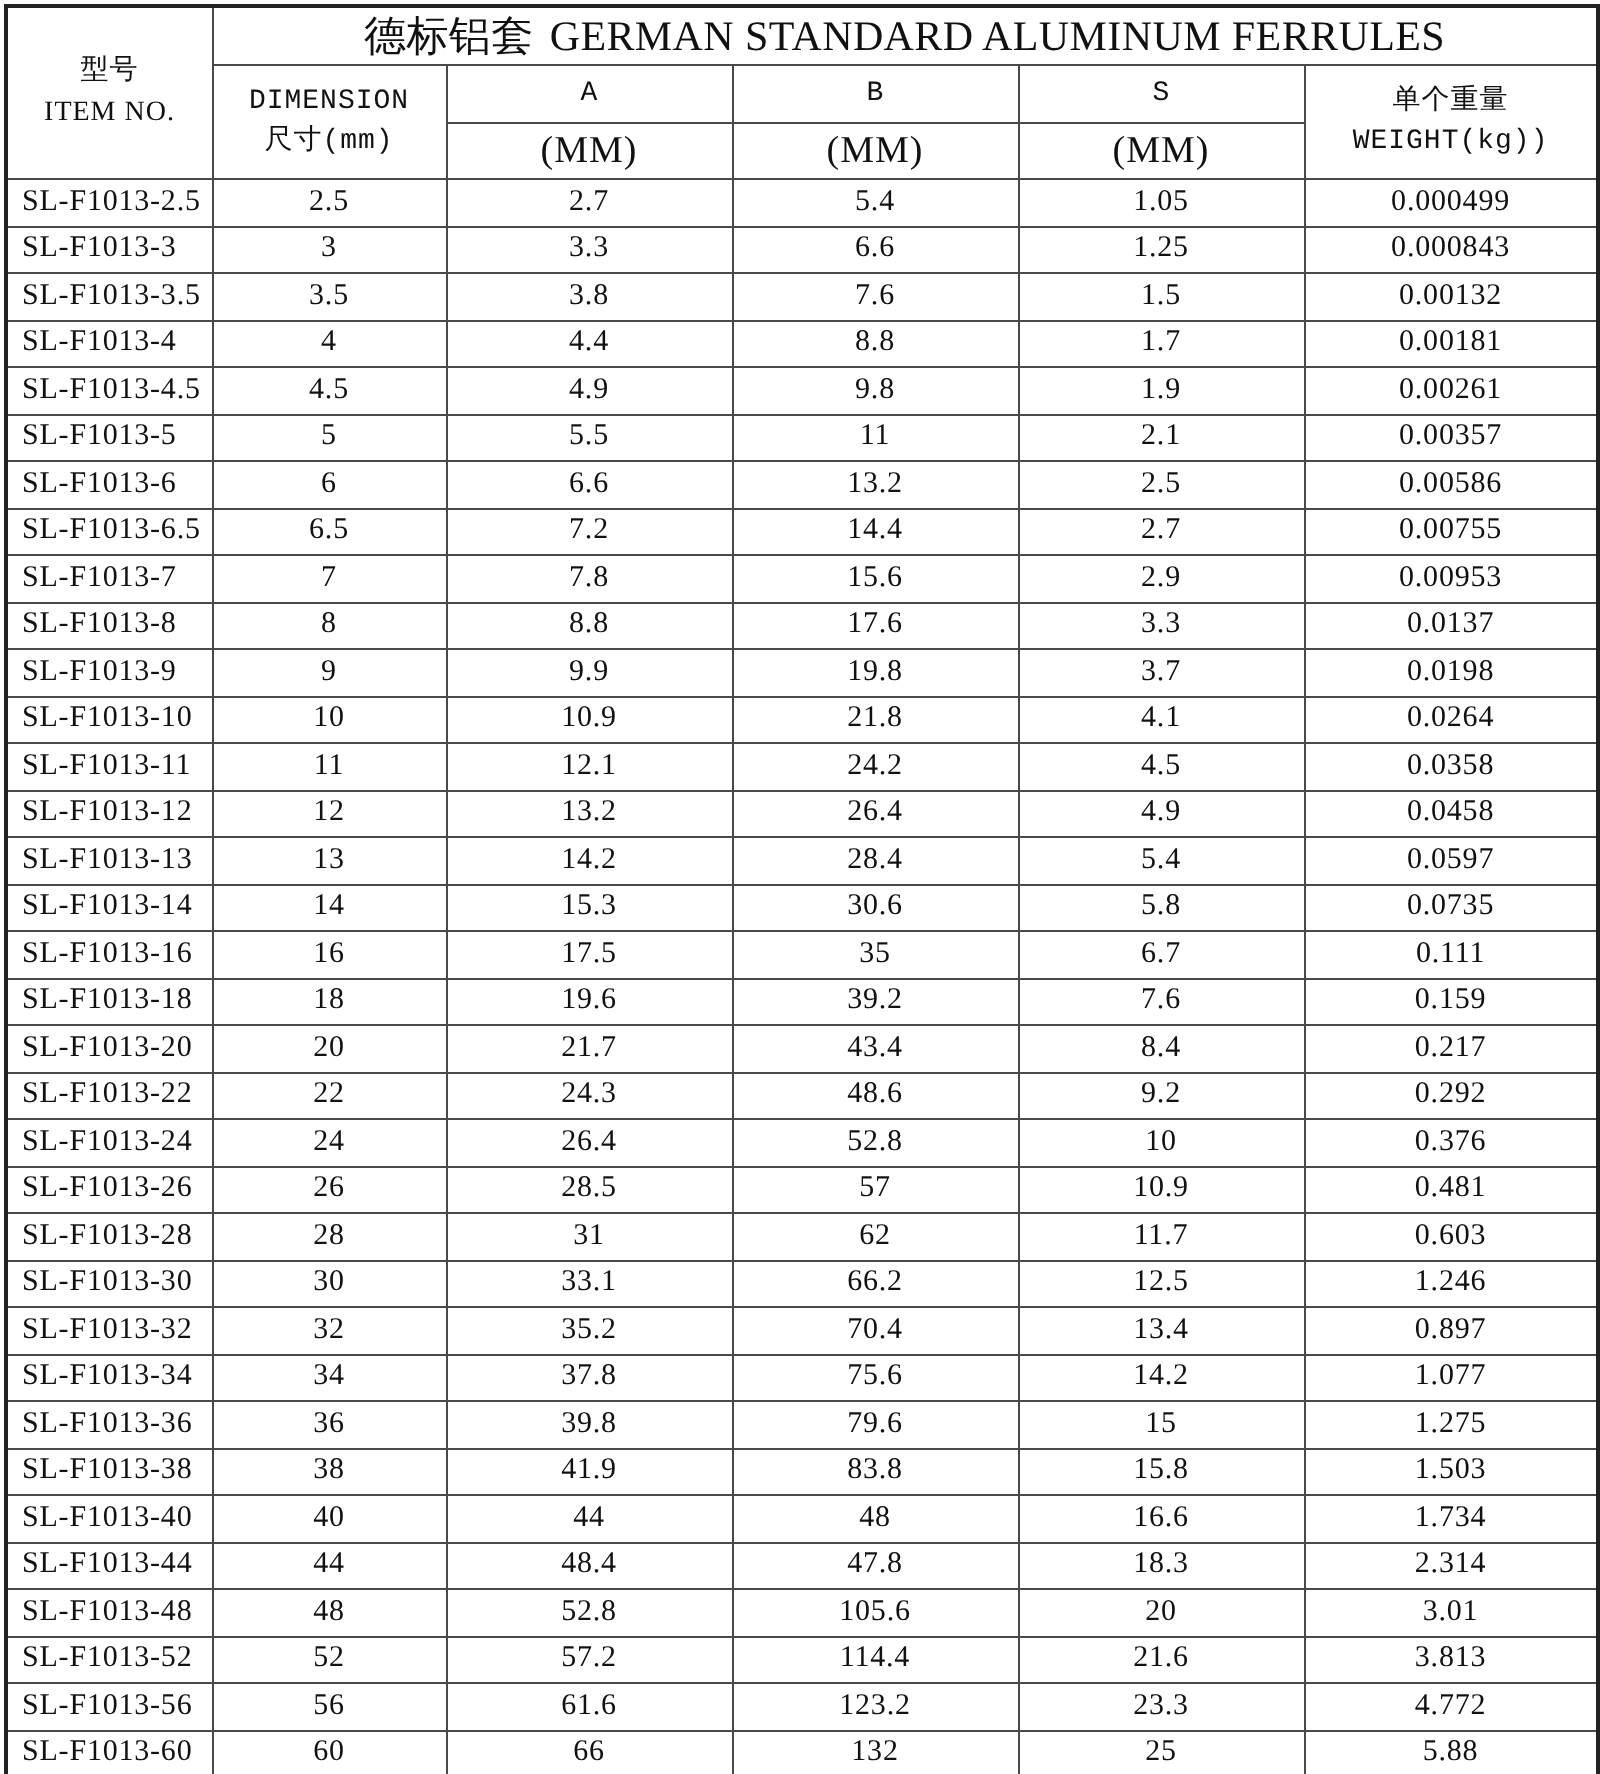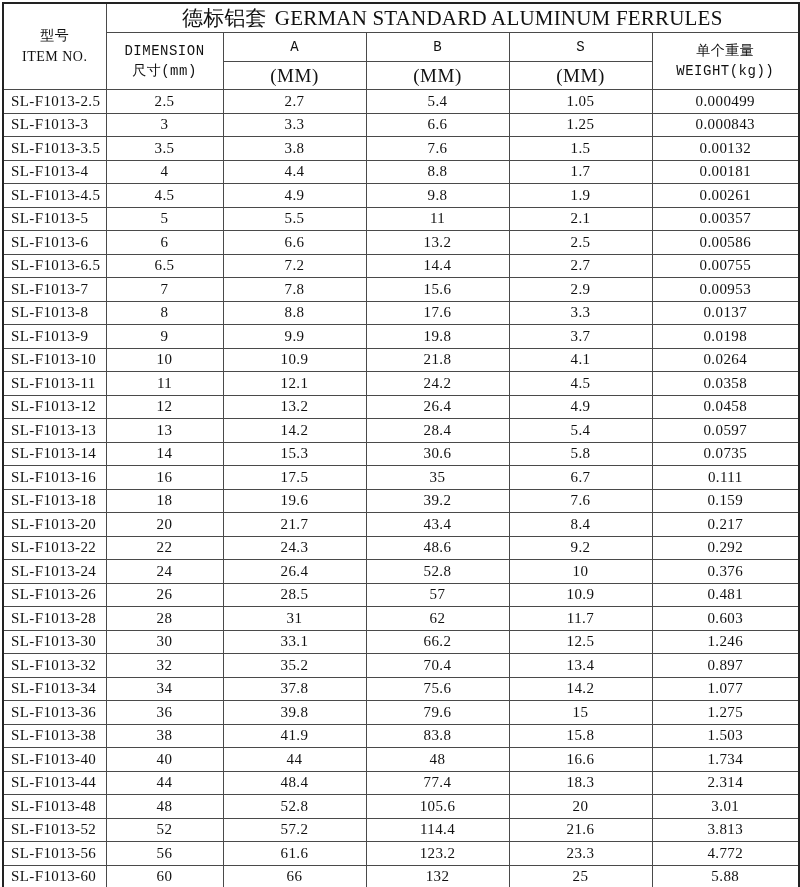--- a/index.html
+++ b/index.html
@@ -324,21 +324,21 @@
         <td>40</td>
         <td>44</td>
         <td>48</td>
         <td>16.6</td>
         <td>1.734</td>
       </tr>
       <tr>
         <td class="item-col">SL-F1013-44</td>
         <td>44</td>
         <td>48.4</td>
-        <td>77.4</td>
+        <td>47.8</td>
         <td>18.3</td>
         <td>2.314</td>
       </tr>
       <tr>
         <td class="item-col">SL-F1013-48</td>
         <td>48</td>
         <td>52.8</td>
         <td>105.6</td>
         <td>20</td>
         <td>3.01</td>

